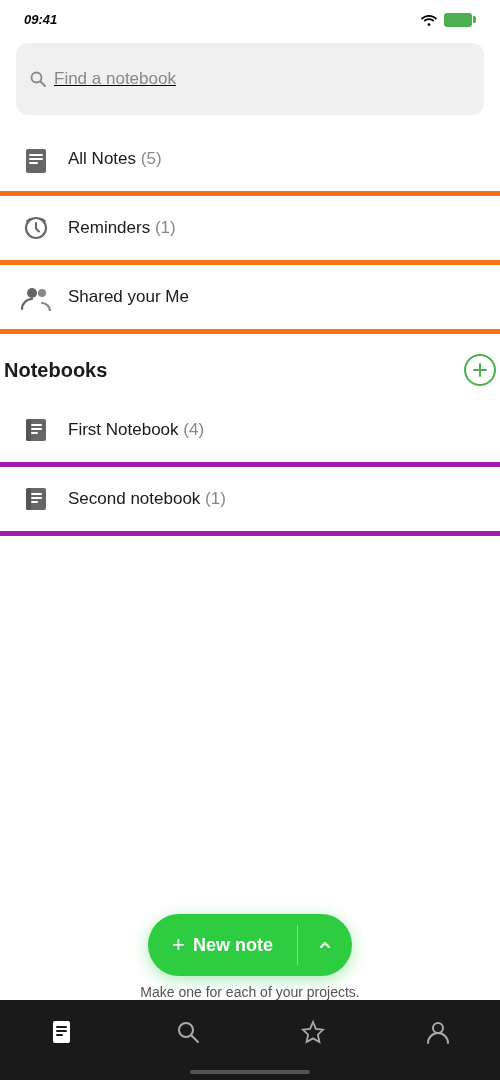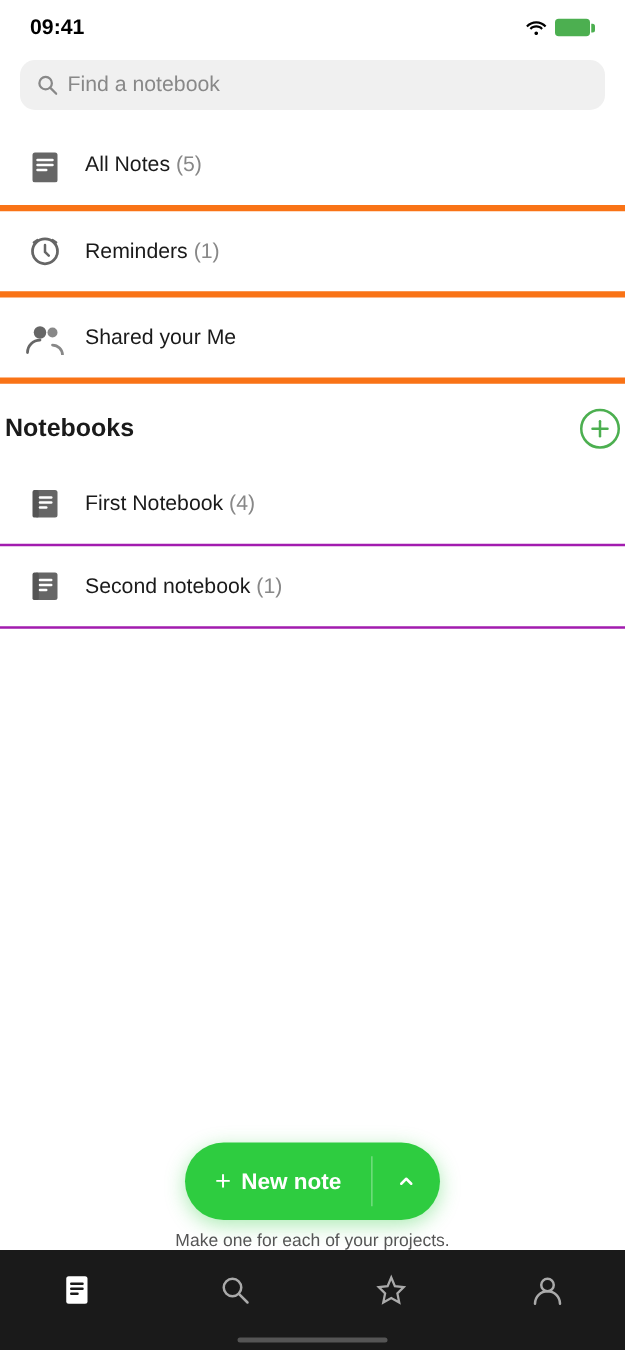--- a/index.html
+++ b/index.html
@@ -15,23 +15,24 @@
 
     
     .status-bar {
       display: flex;
       justify-content: space-between;
       align-items: center;
       padding: 12px 24px 8px;
       background: #ffffff;
     }
     .status-time {
-      font-size: 17px;
+      font-size: 13px;
       font-weight: 600;
       color: #000;
+      font-style: italic;
     }
     .status-icons {
       display: flex;
       align-items: center;
       gap: 6px;
     }
     .wifi-icon {
       width: 18px;
       height: 14px;
     }
@@ -55,22 +56,23 @@
       margin-left: 1px;
     }
 
     
     .search-bar {
       margin: 8px 16px 12px;
       background: #f0f0f0;
       border-radius: 12px;
       display: flex;
       align-items: center;
-      padding: 10px 14px;
+      padding: 26px 14px;
       gap: 8px;
+      text-decoration: underline;
     }
     .search-icon-wrap {
       color: #888;
       font-size: 16px;
     }
     .search-placeholder {
       color: #888;
       font-size: 17px;
     }
 
@@ -132,21 +134,21 @@
     }
 
     .notebook-list {
       list-style: none;
     }
     .notebook-item {
       display: flex;
       align-items: center;
       padding: 16px 20px;
       gap: 16px;
-      border-bottom: 2px solid #a21caf;
+      border-bottom: 5px solid #a21caf;
       cursor: pointer;
     }
 
     
     .new-note-area {
       position: absolute;
       bottom: 80px;
       left: 0;
       right: 0;
       display: flex;

